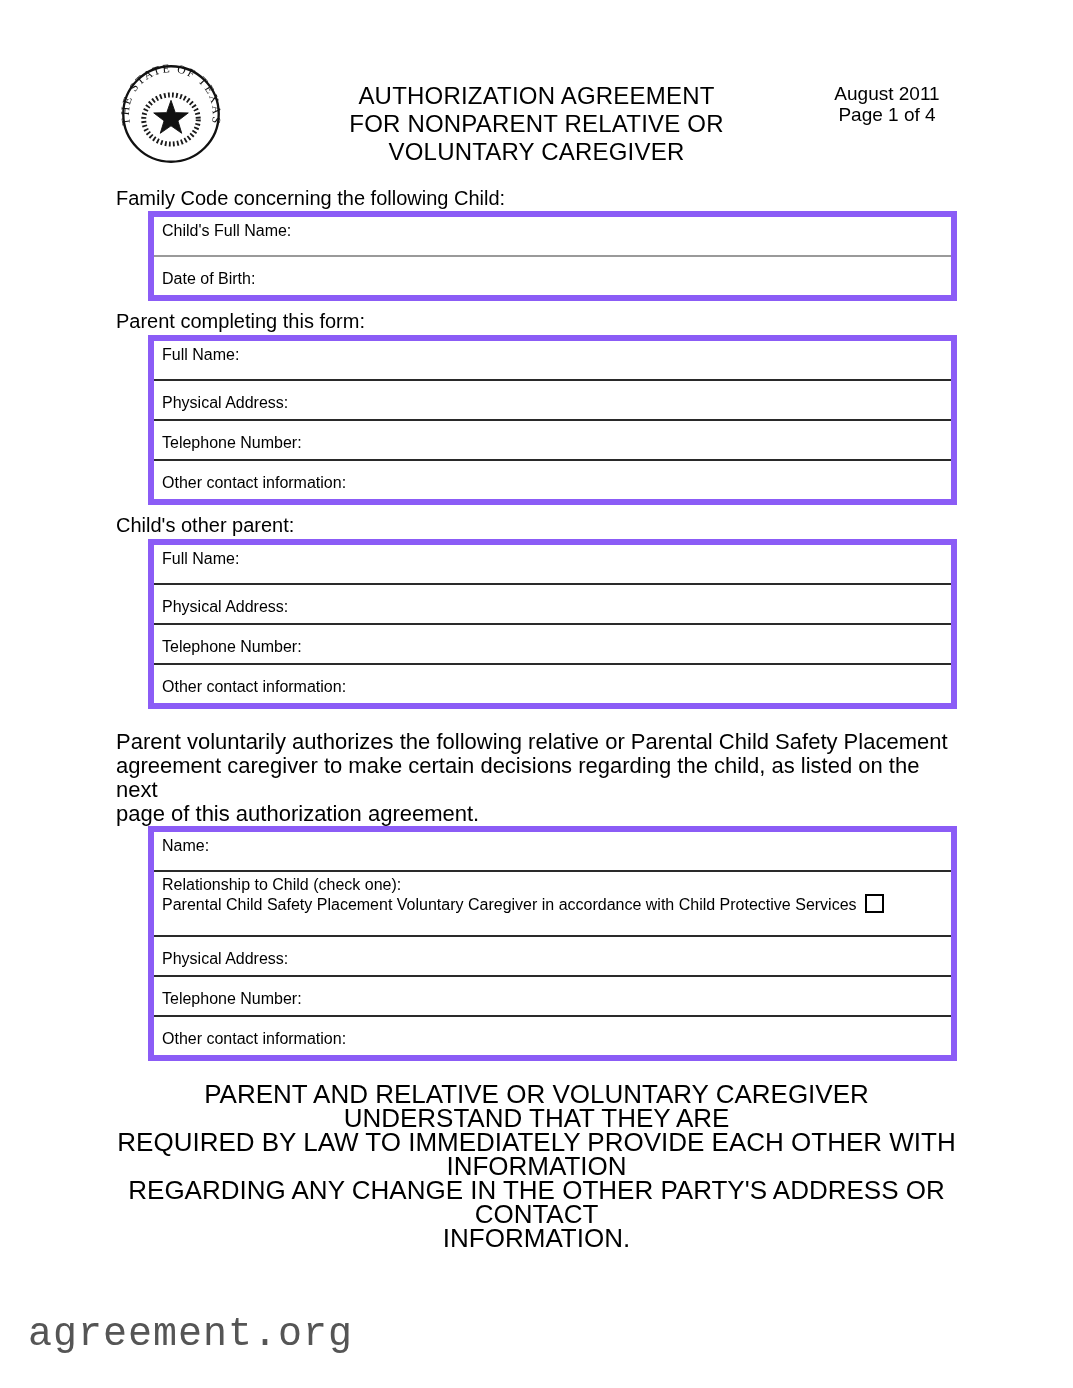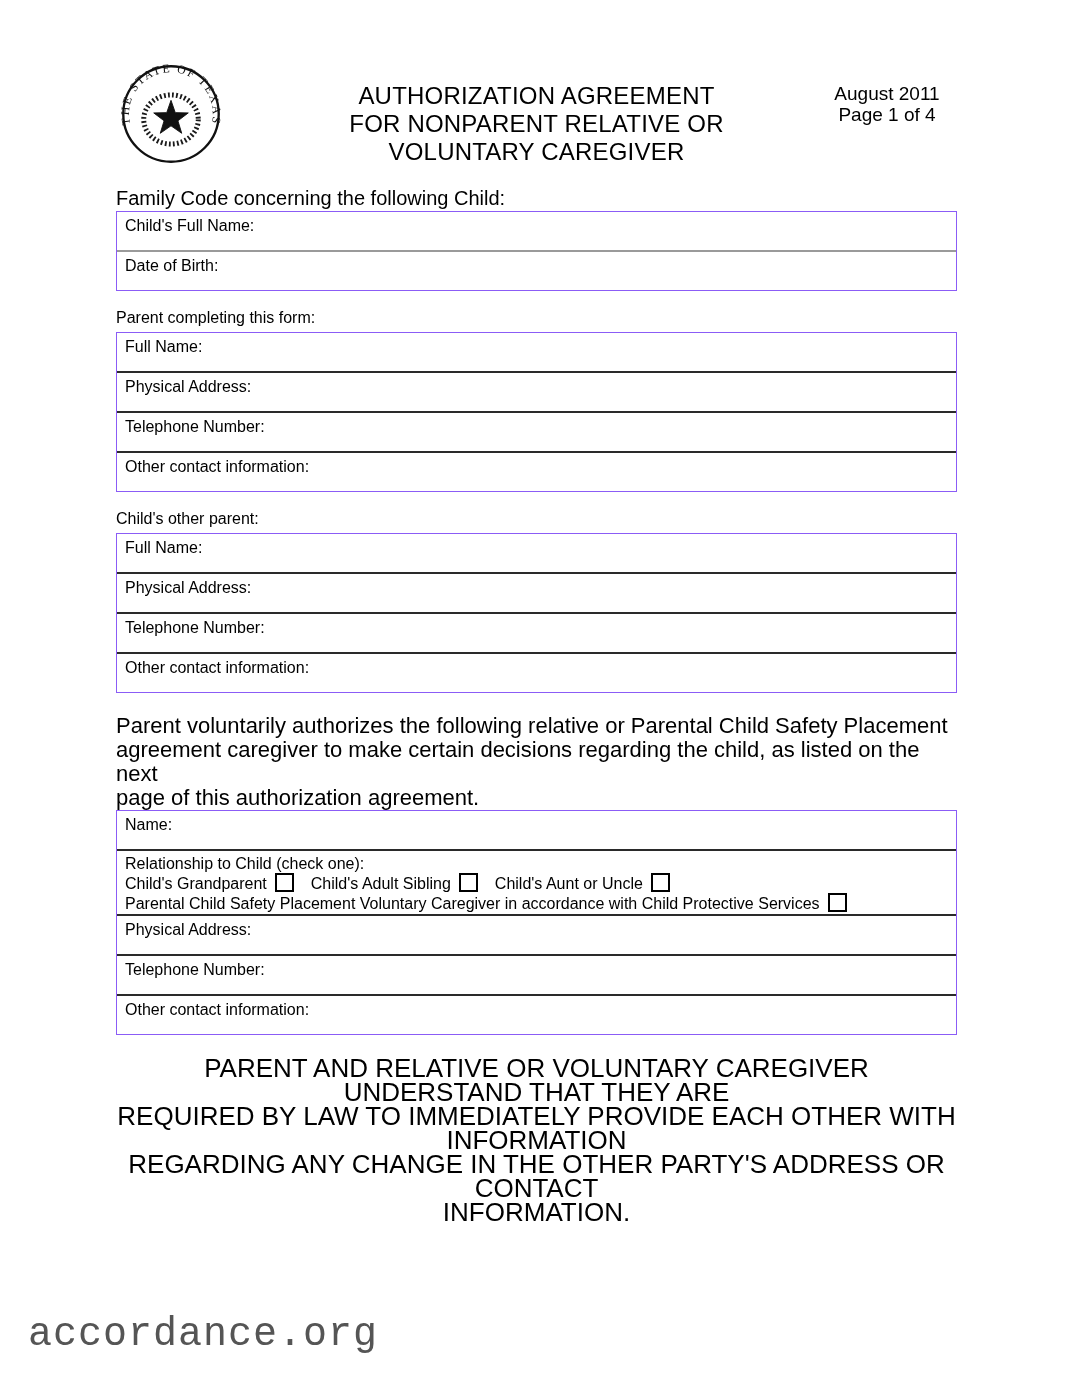--- a/index.html
+++ b/index.html
@@ -24,26 +24,26 @@
     letter-spacing: 0.2px;
   }
   .date-block {
     position: absolute; right: 0; top: 21px; width: 140px;
     text-align: center; font-size: 19px; line-height: 21px;
   }
 
   
   .intro { margin-top: 20px; font-size: 20px; line-height: 25px; }
   .para  { margin-top: 21px; font-size: 22px; line-height: 24px; }
-  .section-heading { margin-top: 16px; margin-bottom: 3px; font-size: 16px; line-height: 22px; }
+  .section-heading { margin-top: 9px; margin-bottom: 3px; font-size: 20px; line-height: 22px; }
 
   
-  .box { border: 1px solid #8b5cf6; background: #fff; }
+  .box { border: 6px solid #8b5cf6; background: #fff; margin-left: 32px; }
   .box .row { display: flex; align-items: flex-start; height: 38px; }
-  .box .row + .row { border-top: 2px solid #2a2a2a; }
+  .box .row + .row { border-top: 2px solid #2a2a2a; align-items: center; }
   .box.gray-div .row + .row { border-top-color: #9a9a9a; }
   .lbl { padding: 4px 0 0 8px; font-size: 16px; line-height: 19px; white-space: nowrap; }
   .fill { flex: 1; align-self: stretch; }
 
   
   .box .row.rel { height: 60px; display: block; padding: 3px 0 0 8px; }
   .relline { font-size: 16px; line-height: 19px; white-space: nowrap; }
   .checkbox {
     display: inline-block; width: 15px; height: 15px;
     border: 2px solid #000; background: #fff;
@@ -154,23 +154,20 @@
   </div>
 
   <div class="box">
     <div class="row">
       <span class="lbl">Name:</span>
       <span class="fill"></span>
     </div>
     <div class="row rel">
       <div class="relline">Relationship to Child (check one):</div>
       <div class="relline">
-        <span>Child's Grandparent</span><span class="checkbox"></span><span>Child's Adult Sibling</span><span class="checkbox"></span><span>Child's Aunt or Uncle</span><span class="checkbox last"></span>
-      </div>
-      <div class="relline">
         <span>Parental Child Safety Placement Voluntary Caregiver in accordance with Child Protective Services</span><span class="checkbox last"></span>
       </div>
     </div>
     <div class="row">
       <span class="lbl">Physical Address:</span>
       <span class="fill"></span>
     </div>
     <div class="row">
       <span class="lbl">Telephone Number:</span>
       <span class="fill"></span>
@@ -183,13 +180,13 @@
 
   <div class="notice">
     <div>PARENT AND RELATIVE OR VOLUNTARY CAREGIVER UNDERSTAND THAT THEY ARE</div>
     <div>REQUIRED BY LAW TO IMMEDIATELY PROVIDE EACH OTHER WITH INFORMATION</div>
     <div>REGARDING ANY CHANGE IN THE OTHER PARTY'S ADDRESS OR CONTACT</div>
     <div>INFORMATION.</div>
   </div>
 
 </div>
 
-<div class="watermark">accordance.org</div>
+<div class="watermark">agreement.org</div>
 
 </body></html>

